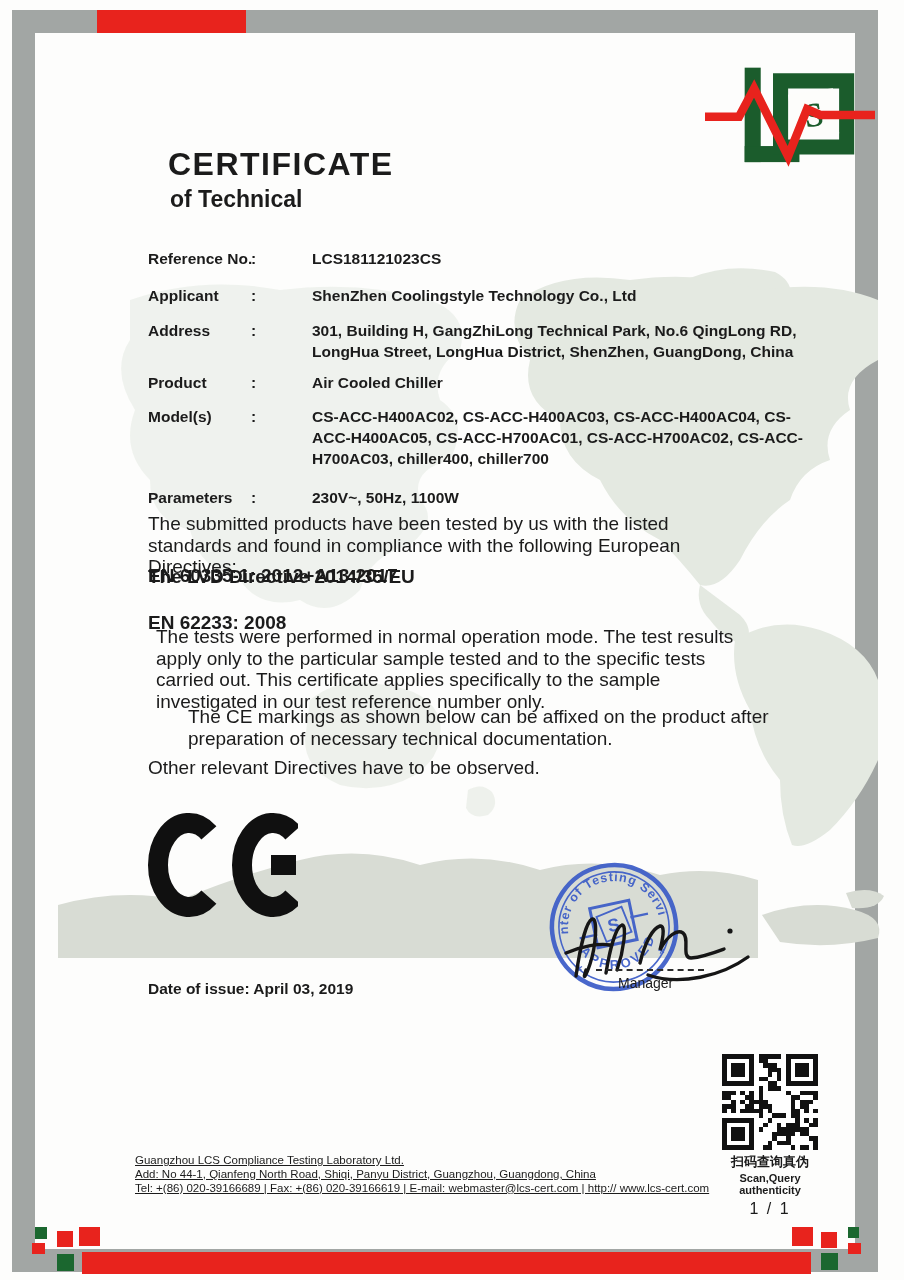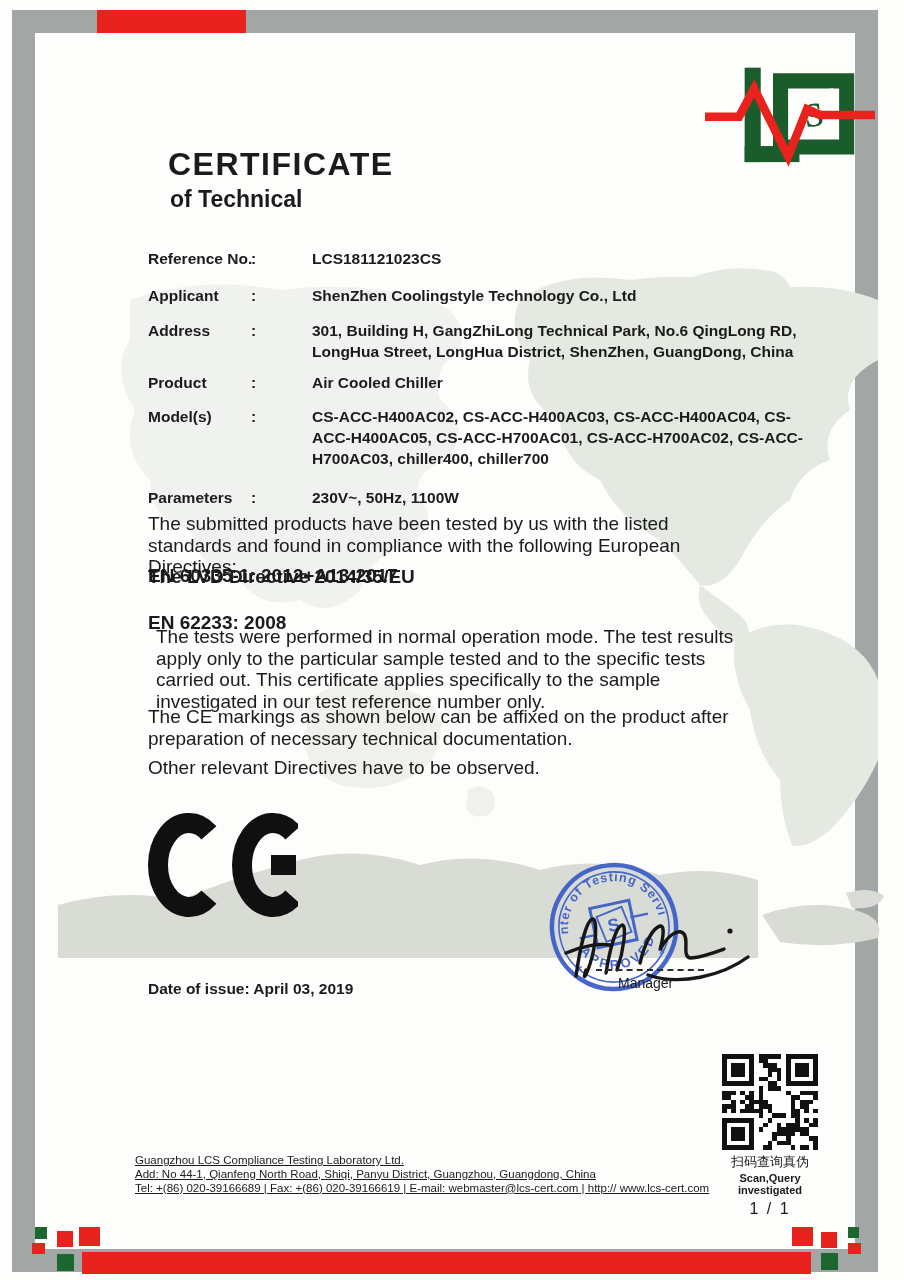--- a/index.html
+++ b/index.html
@@ -31,21 +31,21 @@
   .dateline{left:148px;top:956px;font-size:15.5px;font-weight:bold;z-index:3;margin-top:24px;}
   
   .stamp{left:534px;top:847px;z-index:3;opacity:.92;}
   .sig{left:540px;top:880px;z-index:4;}
   .dashline{left:596px;top:969px;width:108px;border-top:2px dashed #2c2c2c;z-index:4;}
   .manager{left:618px;top:975px;font-size:14px;z-index:4;}
   
   .f-left{left:135px;top:1154px;font-size:11.5px;line-height:13.8px;z-index:2;text-decoration:underline;}
   .f-right{left:712px;top:1054px;width:116px;text-align:center;z-index:2;}
   .f-right .qrbox{margin:0 auto;width:96px;height:96px;background:#fff;}
-  .f-cn{font-size:13px;font-weight:normal;margin-top:3px;}
+  .f-cn{font-size:13px;font-weight:bold;margin-top:3px;}
   .f-en{font-size:11px;font-weight:bold;margin-top:1px;}
   .f-pg{font-size:16px;font-weight:normal;margin-top:4px;letter-spacing:2px;}
 </style>
 </head>
 <body>
 
 <svg class="abs map" width="904" height="1280" viewBox="0 0 904 1280">
   <g fill="#e4e9e1" stroke="none">
 
     <path d="M130 300 Q200 275 280 290 Q360 280 430 300 Q470 315 460 350 Q430 370 440 400 Q470 420 450 460 Q410 470 420 500 Q440 520 410 545 Q370 555 360 590 Q330 620 300 600 Q260 610 240 580 Q200 570 190 530 Q150 520 150 480 Q120 450 135 410 Q110 370 130 340 Z" opacity="0.55"></path>
@@ -132,21 +132,21 @@
   <span class="lbl">Parameters</span>
   <span class="col">:</span>
   <span class="val">230V~, 50Hz, 1100W</span>
 </div>
 
 <div class="abs para" style="top:513px;">The submitted products have been tested by us with the listed standards and found in compliance with the following European Directives:</div>
 <div class="abs para bold" style="top:566px;">The LVD Directive 2014/35/EU</div>
 <div class="abs para bold" style="top:566px;line-height:19px;">EN 60335-1: 2012+A13:2017</div>
 <div class="abs para bold" style="top:613px;line-height:19px;">EN 62233: 2008</div>
 <div class="abs para" style="top:626px;margin-left:8px;">The tests were performed in normal operation mode. The test results apply only to the particular sample tested and to the specific tests carried out. This certificate applies specifically to the sample investigated in our test reference number only.</div>
-<div class="abs para" style="top:706px;">The CE markings as shown below can be affixed on the product after preparation of necessary technical documentation.</div>
+<div class="abs para" style="top:706px;margin-left:40px;">The CE markings as shown below can be affixed on the product after preparation of necessary technical documentation.</div>
 <div class="abs para" style="top:757px;">Other relevant Directives have to be observed.</div>
 
 <svg class="abs cemark" width="152" height="106" viewBox="0 0 152 106" aria-label="CE">
   <g fill="none" stroke="#101010" stroke-width="20">
     <path d="M62.9 20.8 A31 42 0 1 0 62.9 85.2"></path>
     <path d="M146.9 20.8 A31 42 0 1 0 146.9 85.2"></path>
     <path d="M125 53 L150 53"></path>
   </g>
 </svg>
 
@@ -329,15 +329,15 @@
         <rect x="2" y="2" width="3" height="3"></rect>
         <rect x="14" y="0" width="7" height="7"></rect>
         <rect x="15" y="1" width="5" height="5" fill="#fff"></rect>
         <rect x="16" y="2" width="3" height="3"></rect>
         <rect x="0" y="14" width="7" height="7"></rect>
         <rect x="1" y="15" width="5" height="5" fill="#fff"></rect>
         <rect x="2" y="16" width="3" height="3"></rect>
       </svg>
   </div>
   <div class="f-cn">扫码查询真伪</div>
-  <div class="f-en">Scan,Query investigated</div>
+  <div class="f-en">Scan,Query authenticity</div>
   <div class="f-pg">1 / 1</div>
 </div>
 
 </body></html>

